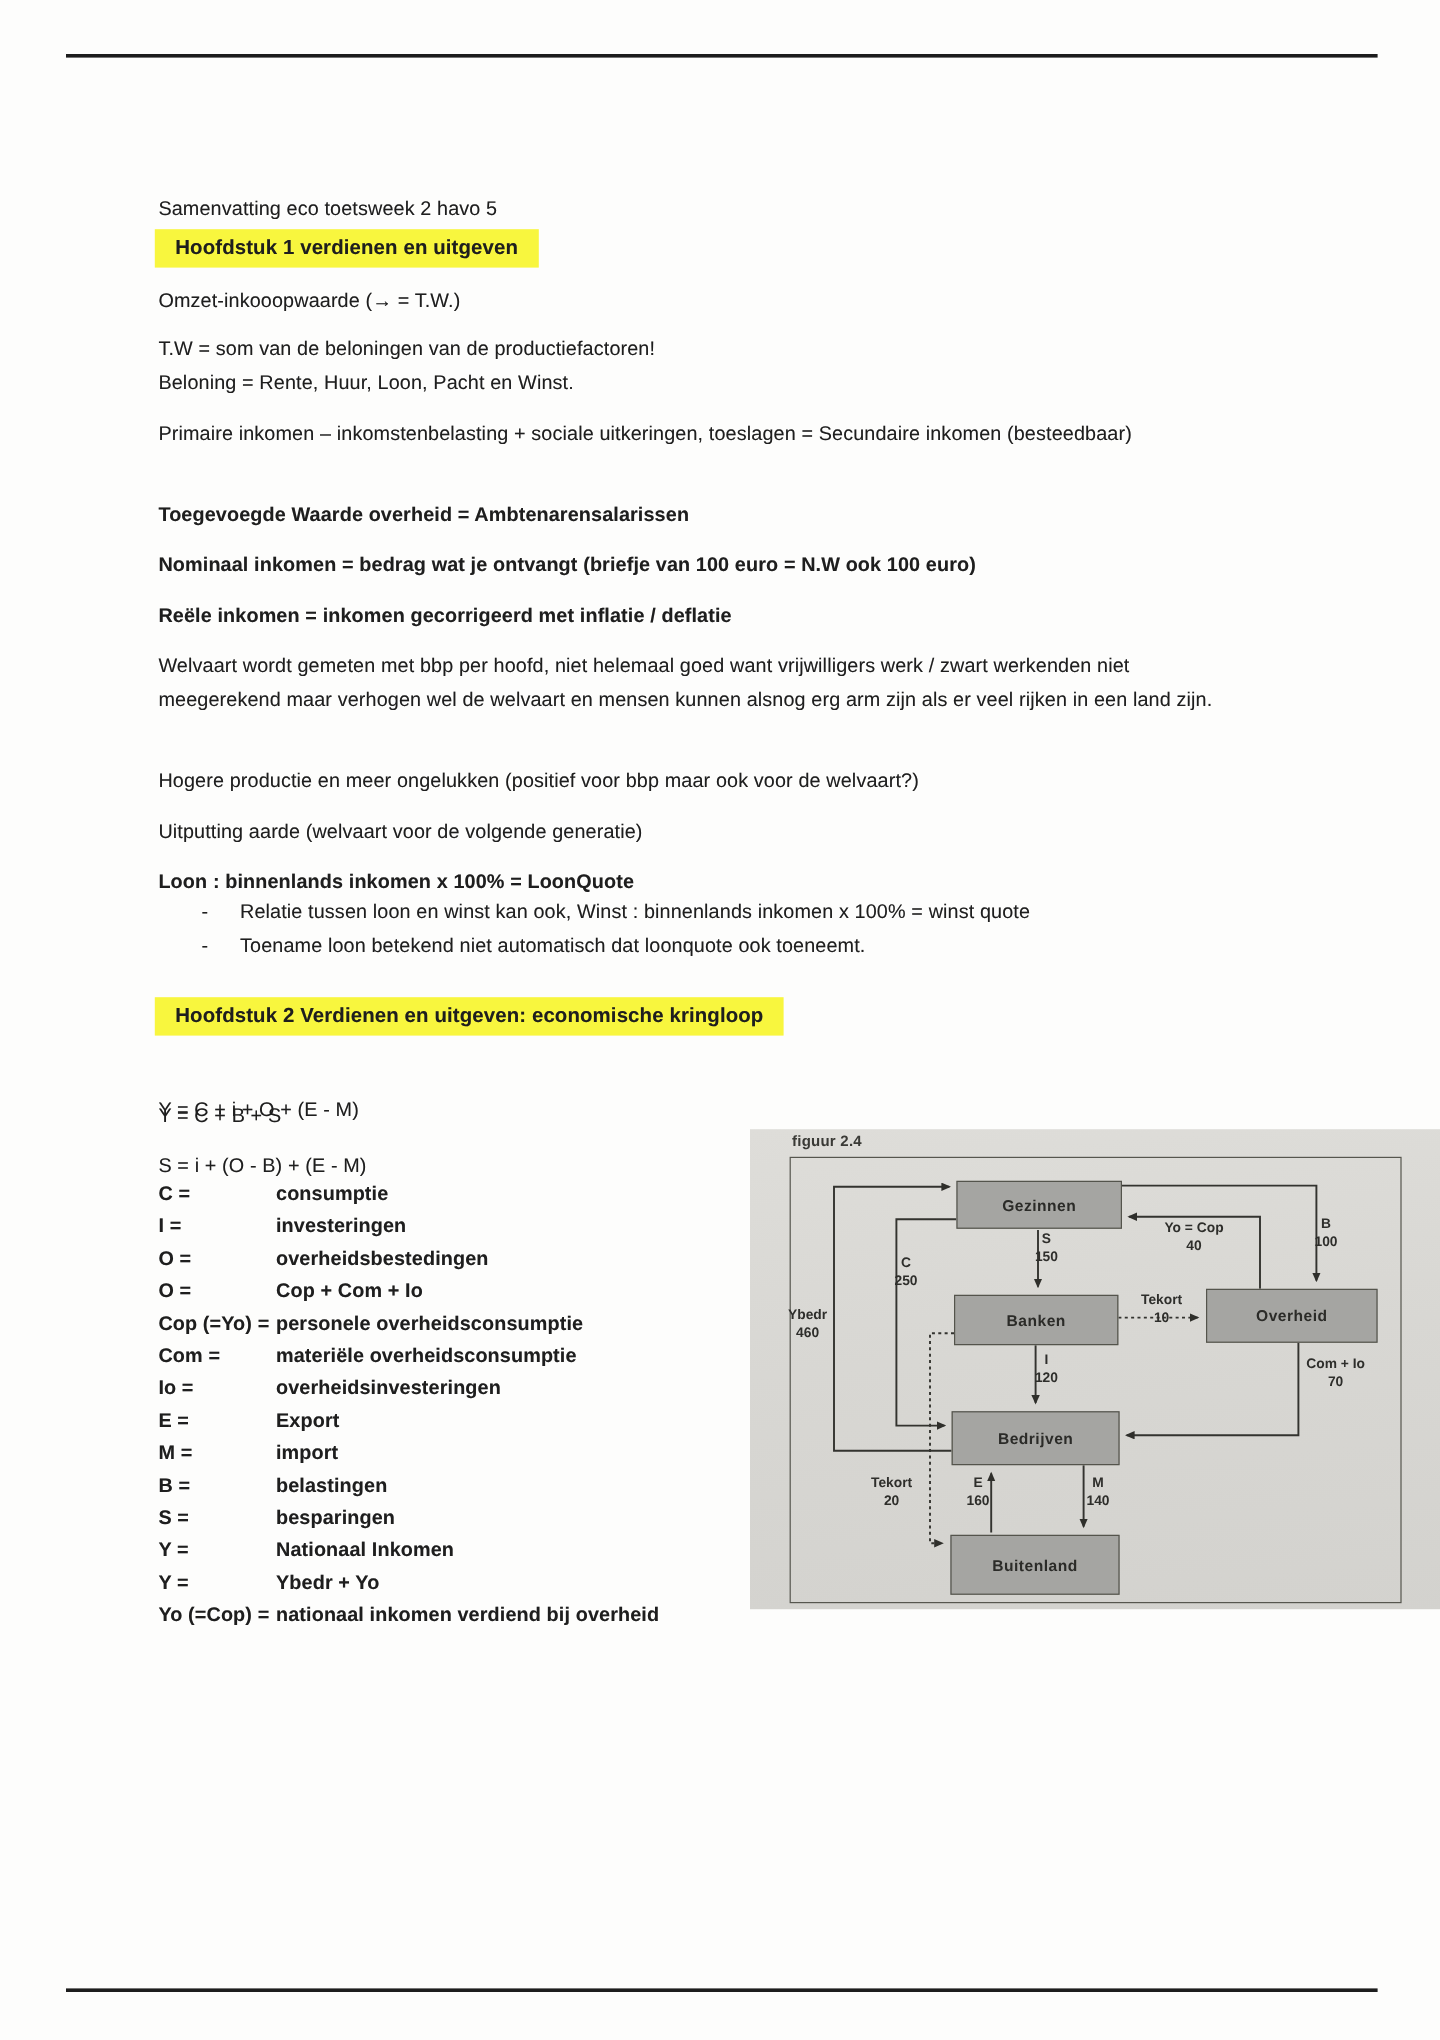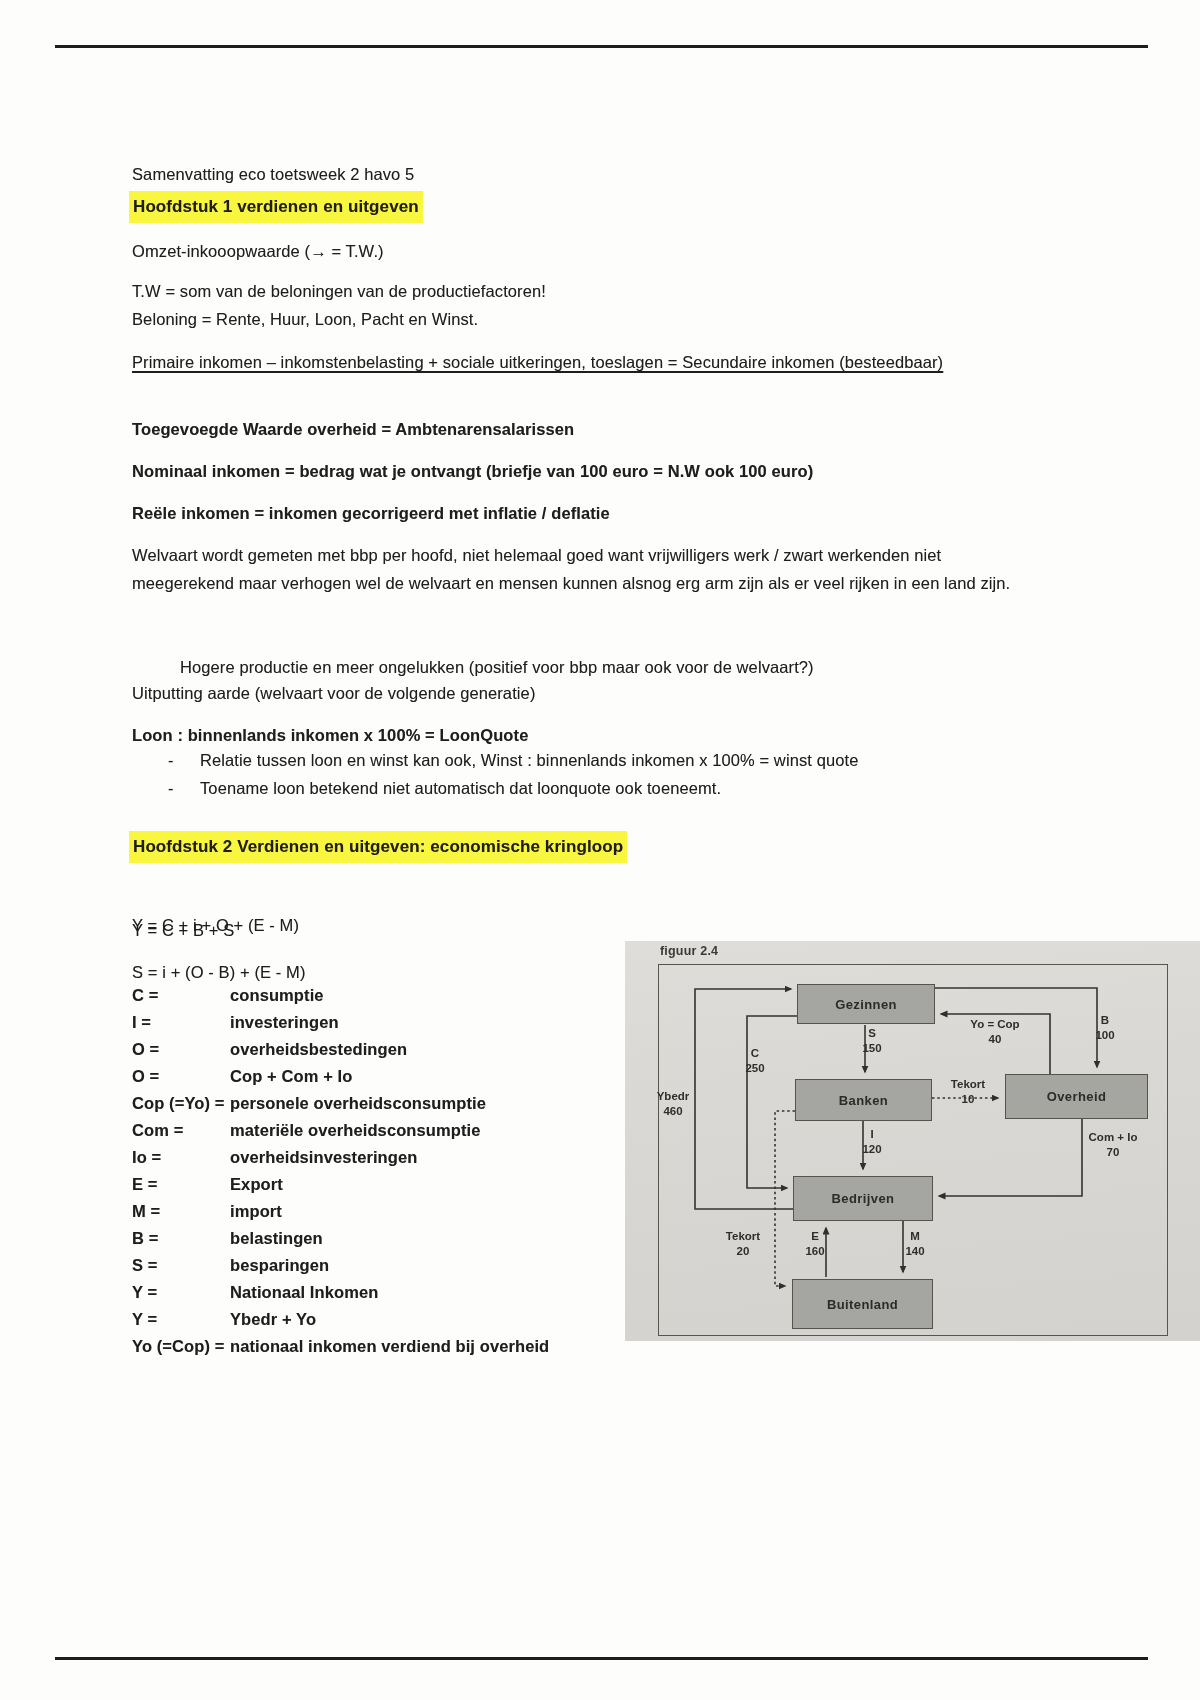--- a/index.html
+++ b/index.html
@@ -28,40 +28,39 @@
     font-size:16.5px;line-height:28px;
     letter-spacing:0.1px;
     text-shadow:0 0 0.5px rgba(30,30,30,0.35);
     white-space:pre-wrap;
   }
   .b{font-weight:700;}
   .hl{
     left:129px;
     background:var(--hl);
     font-weight:700;font-size:17px;
-    padding:2px 4px;
+    padding:2px 17px;
     display:inline-block;
   }
   .ul{
-    text-decoration:underline;
     text-underline-offset:3px;
     text-decoration-thickness:1.5px;
     width:915px;
     margin-top:20px;
   }
   .p-title{top:137px;margin-top:23px;}
   .p-h1{top:174px;}
   .p-omzet{top:220px;}
   .p-tw{top:260px;}
   .p-primaire{top:328px;}
   .p-toegevoegde{top:398px;}
   .p-nominaal{top:440px;}
   .p-reele{top:482px;}
   .p-welvaart{top:524px;width:905px;}
-  .p-hogere{top:636px;margin-left:48px;}
+  .p-hogere{top:620px;}
   .p-uitputting{top:662px;}
   .p-loon{top:704px;}
   .p-bullets{top:746px;}
   .p-h2{top:814px;}
   .p-f1{top:894px;}
   .p-f2{top:899px;}
   .p-f3{top:941px;}
   .p-defs{top:982px;}
 
   .bullet-row{display:flex;}

